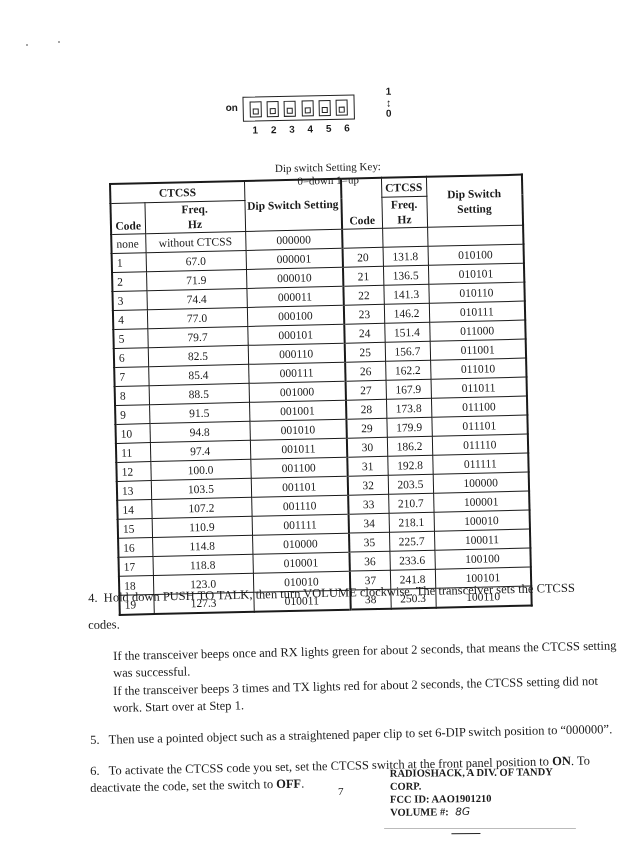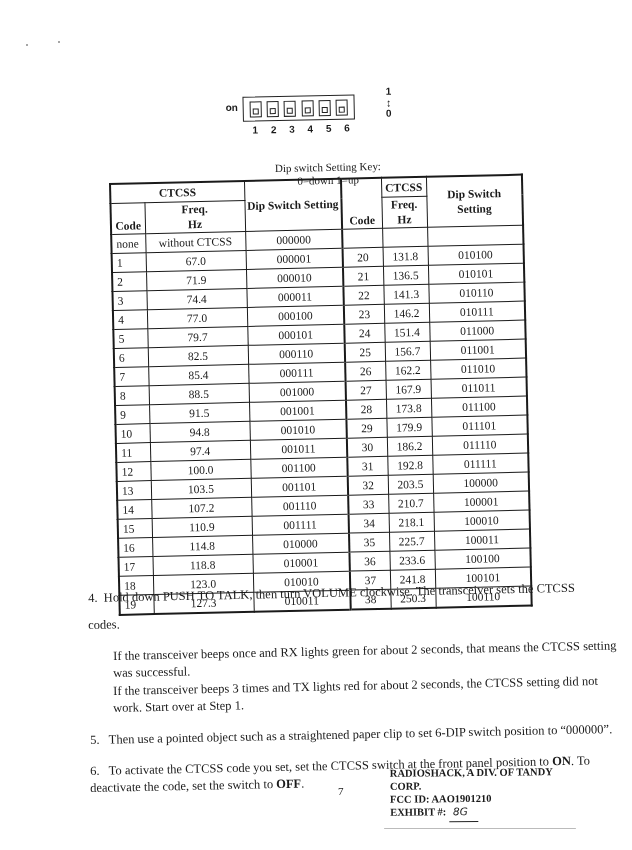--- a/index.html
+++ b/index.html
@@ -33,21 +33,21 @@
   .col-code2 { width: 40px; }
   .col-freq2 { width: 45px; }
   .col-dip2 { width: 96px; }
   th.hz-head { vertical-align: bottom; line-height: 12px; }
   th.code-head { vertical-align: bottom; text-align: left; padding-left: 3px; }
 
   
   .para { position: absolute; font-size: 12.5px; line-height: 16px; white-space: nowrap; transform: rotate(-1.2deg); transform-origin: 0 0; }
   .para b { font-weight: bold; }
   .footer-block { position: absolute; left: 390px; top: 766px; font-size: 10.5px; font-weight: bold; line-height: 13px; transform: rotate(-0.6deg); }
-  .exhibit-val { font-family: "DejaVu Sans", sans-serif; font-weight: normal; font-style: italic; border-bottom: 1px solid #222; padding: 0 10px 4px 4px; }
+  .exhibit-val { font-family: "DejaVu Sans", sans-serif; font-weight: normal; font-style: italic; border-bottom: 1px solid #222; padding: 0 10px 16px 4px; }
   .page-num { position: absolute; left: 338px; top: 785px; font-size: 11px; }
   .bottom-line { position: absolute; left: 384px; top: 828px; width: 192px; height: 1px; background: #bbb; border-radius: 2px; }
 </style>
 </head>
 <body>
 
 <div class="speck" style="left:26px;top:44px;"></div>
 <div class="speck" style="left:58px;top:41px;"></div>
 
 <div class="dip-wrap">
@@ -309,15 +309,15 @@
 </div>
 <div class="para" style="left:90px;top:780px;">
   <span>deactivate the code, set the switch to </span><b>OFF</b><span>.</span>
 </div>
 
 <div class="page-num">7</div>
 <div class="footer-block">
   <div>RADIOSHACK, A DIV. OF TANDY</div>
   <div>CORP.</div>
   <div>FCC ID: AAO1901210</div>
-  <div><span>EXHIBIT #:</span> <span class="exhibit-val">8G</span></div>
+  <div><span>VOLUME #:</span> <span class="exhibit-val">8G</span></div>
 </div>
 <div class="bottom-line"></div>
 
 </body></html>

